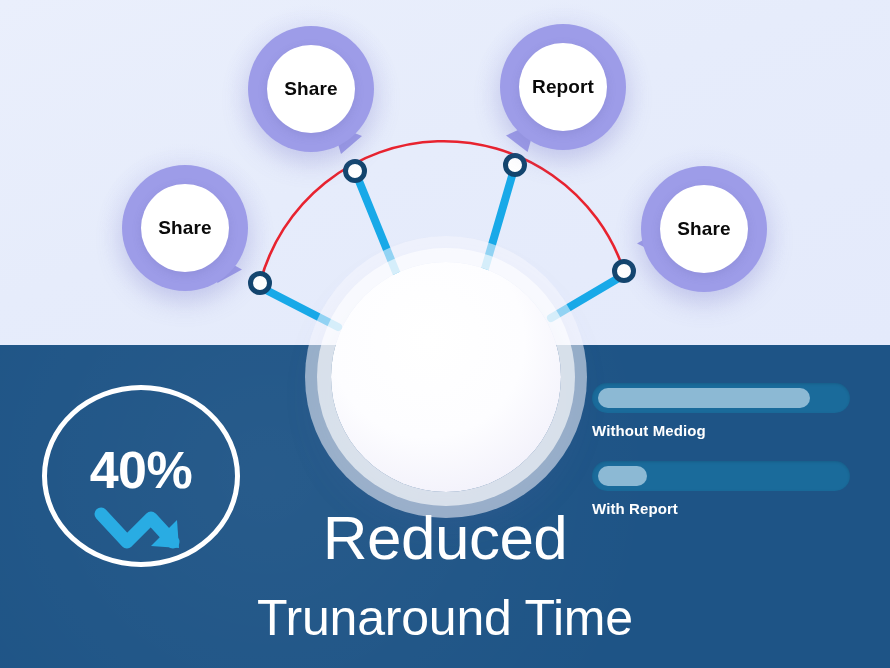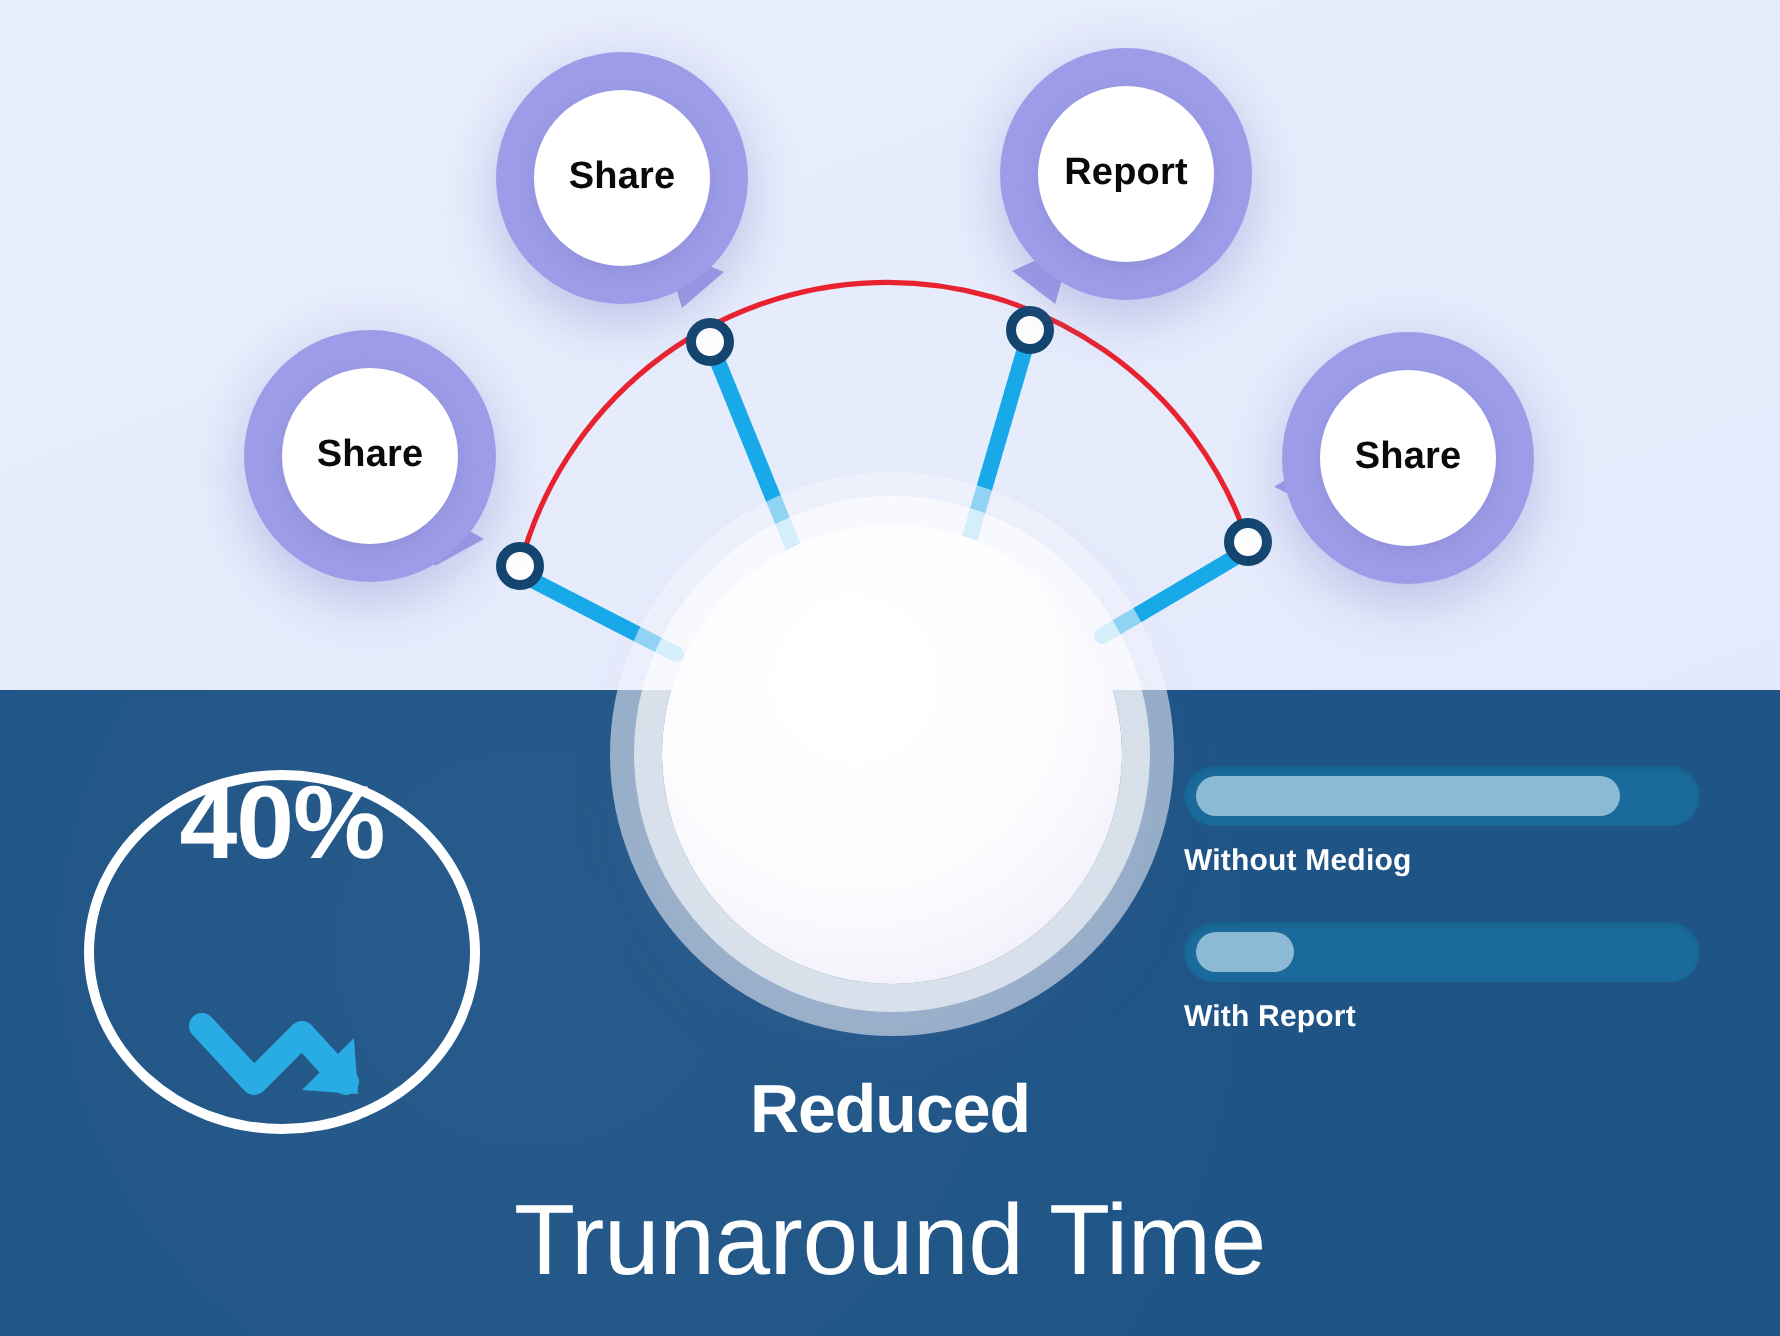--- a/index.html
+++ b/index.html
@@ -80,37 +80,36 @@
   }
   #center-circle .ctext{
     font-size:24px;font-weight:700;color:#2c2a6b;letter-spacing:.6px;line-height:1.32;
     text-align:center;
   }
 
   
   #badge{
     position:absolute;left:42px;top:385px;width:188px;height:172px;
     border:5px solid #ffffff;border-radius:50%;
-    display:flex;flex-direction:column;align-items:center;justify-content:space-between;
+    display:flex;flex-direction:column;align-items:center;justify-content:flex-end;
     z-index:6;
   }
   #badge .pct{
     font-size:52px;font-weight:700;color:#ffffff;line-height:1;letter-spacing:-.5px;
     margin-top:-4px;
   }
   #badge .trend{margin-top:6px;}
 
   
   #headline{
     position:absolute;left:0;top:505px;width:890px;text-align:center;z-index:6;
   }
   #headline .line1{
-    font-size:34px;font-weight:700;color:#ffffff;line-height:1.06;letter-spacing:-.5px;
+    font-size:62px;font-weight:400;color:#ffffff;line-height:1.06;letter-spacing:-.5px;
     display:block;
-    margin-top:32px;
   }
   #headline .line2{
     font-size:50px;font-weight:400;color:#ffffff;line-height:1.16;letter-spacing:-.2px;
     display:block;margin-top:18px;
   }
 
   
   #bars{position:absolute;left:592px;top:383px;width:262px;z-index:6;}
   .bar-group{margin-bottom:22px;}
   .bar-track{

